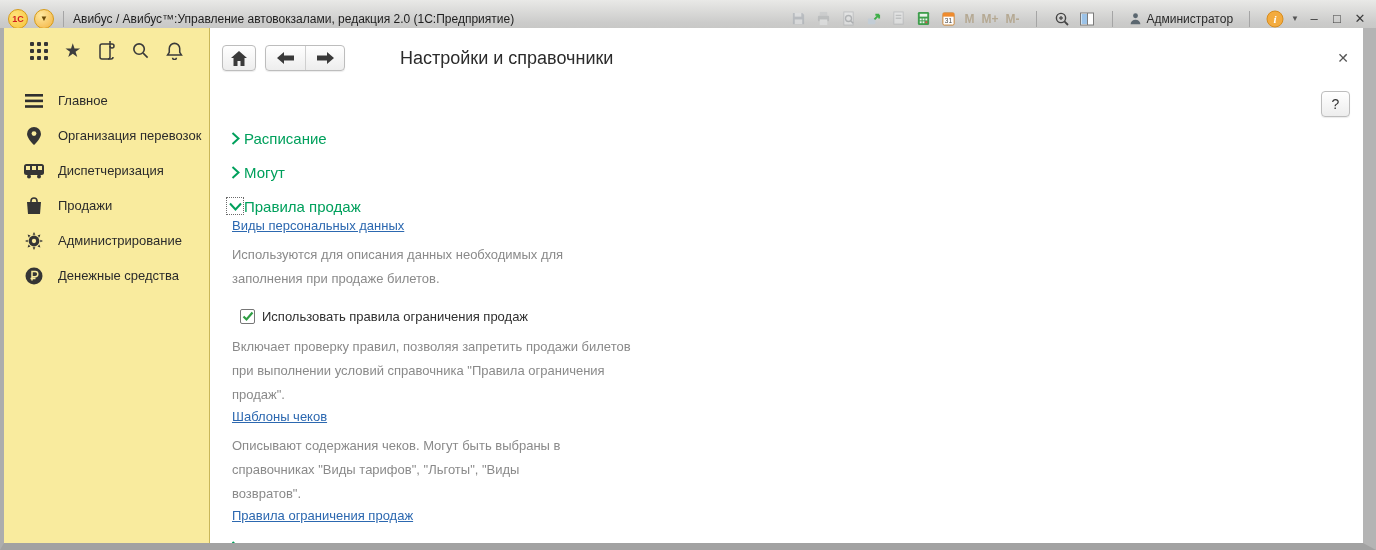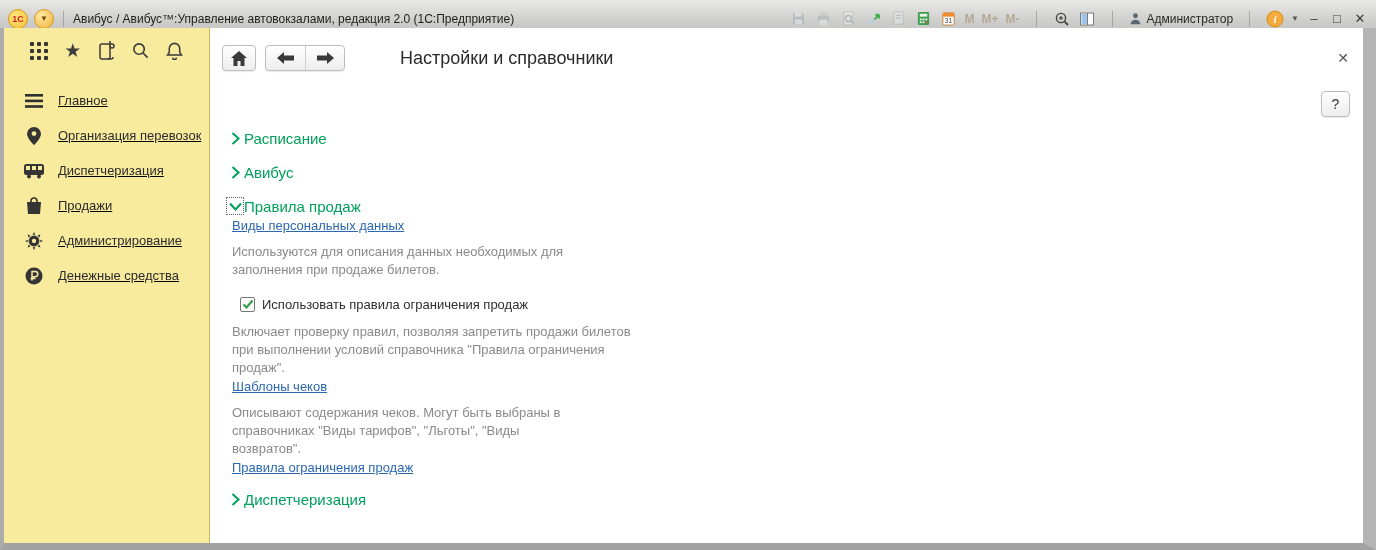--- a/index.html
+++ b/index.html
@@ -27,21 +27,21 @@
   
   .app-body { position:absolute; top:28px; left:0; right:0; bottom:0;
     border-left:4px solid #adadad; border-right:13px solid #b4b4b4; border-bottom:7px solid #a2a2a2;
     display:flex; background:#fff; }
 
   
   .sidebar { width:206px; background:#f9eb9e; border-right:1px solid #c9b75a; display:flex; flex-direction:column; flex-shrink:0; }
   .sb-top { height:45px; display:flex; align-items:center; justify-content:space-between; padding:0 24px; }
   .sb-top .sb-ico { width:22px; height:22px; display:flex; align-items:center; justify-content:center; cursor:pointer; color:#3d3d3d; }
   .sb-star { font-size:19px; color:#2f2f2f; line-height:1; }
-  .sb-menu { padding-top:10px;text-decoration:underline; }
+  .sb-menu { padding-top:10px; }
   .sb-item { height:35px; display:flex; align-items:center; padding-left:20px; gap:14px; cursor:pointer; }
   .sb-item .ico { width:20px; display:flex; justify-content:center; color:#353535; }
   .sb-item .lbl { font-size:13px; color:#2b2b2b; }
 
   
   .main { flex:1; position:relative; background:#fff; overflow:hidden; }
   .fn-header { display:flex; align-items:center; padding:17px 0 0 12px; }
   .btn { background:linear-gradient(#ffffff,#ededed); border:1px solid #bdbdbd; border-radius:4px;
     height:26px; display:flex; align-items:center; justify-content:center; cursor:pointer;
     box-shadow:0 1px 1px rgba(0,0,0,.08); }
@@ -59,21 +59,21 @@
   .sec-head { display:flex; align-items:center; gap:2px; height:20px; margin-bottom:14px; cursor:pointer; }
   .sec-head .sec-lbl { font-size:15px; color:#00a05c; }
   .chev { display:flex; align-items:center; justify-content:center; width:14px; height:14px; }
   .chev.focused { outline:1px dotted #6a6a6a; outline-offset:1px; }
 
   .expanded { display:flex; padding-left:4px; margin-bottom:0;flex-direction:column; }
   .col-left { width:411px; flex-shrink:0; }
   .col-right { width:350px; }
   .link { font-size:13px; color:#2c68b0; text-decoration:underline; cursor:pointer; display:inline-block; }
   .row-link { margin-top:2px; }
-  .desc { font-size:13px; color:#8a8a8a; line-height:18px; margin-top:9px; }
+  .desc { font-size:13px; color:#8a8a8a; line-height:24px; margin-top:9px; }
   .pd-desc { max-width:400px; margin-bottom:18px; }
   .rt-desc { max-width:345px; }
   .cb-row { display:flex; align-items:flex-start; gap:7px; height:18px; cursor:pointer;padding-left:8px; }
   .checkbox { width:15px; height:15px; background:#fff; border:1px solid #767676; border-radius:2px;
     display:flex; align-items:center; justify-content:center; }
   .cb-label { font-size:13px; color:#2e2e2e; }
   .cb-desc { max-width:435px; margin-top:8px; }
   .restrict-link { margin-top:1px; }
   .sec-last { margin-top:13px; }
 </style>
@@ -324,21 +324,21 @@
           </span>
           <span class="sec-lbl">Расписание</span>
         </div>
 
         <div class="sec-head">
           <span class="chev">
             <svg width="9" height="13" viewBox="0 0 9 13">
                 <polyline points="1.5,1 7.5,6.5 1.5,12" fill="none" stroke="#00a05c" stroke-width="2"></polyline>
               </svg>
           </span>
-          <span class="sec-lbl">Авибус</span>
+          <span class="sec-lbl">Могут</span>
         </div>
 
         <div class="sec-head" style="margin-bottom:0;">
           <span class="chev focused">
             <svg width="13" height="9" viewBox="0 0 13 9">
                 <polyline points="1,1.5 6.5,7.5 12,1.5" fill="none" stroke="#00a05c" stroke-width="2"></polyline>
               </svg>
           </span>
           <span class="sec-lbl">Правила продаж</span>
         </div>

